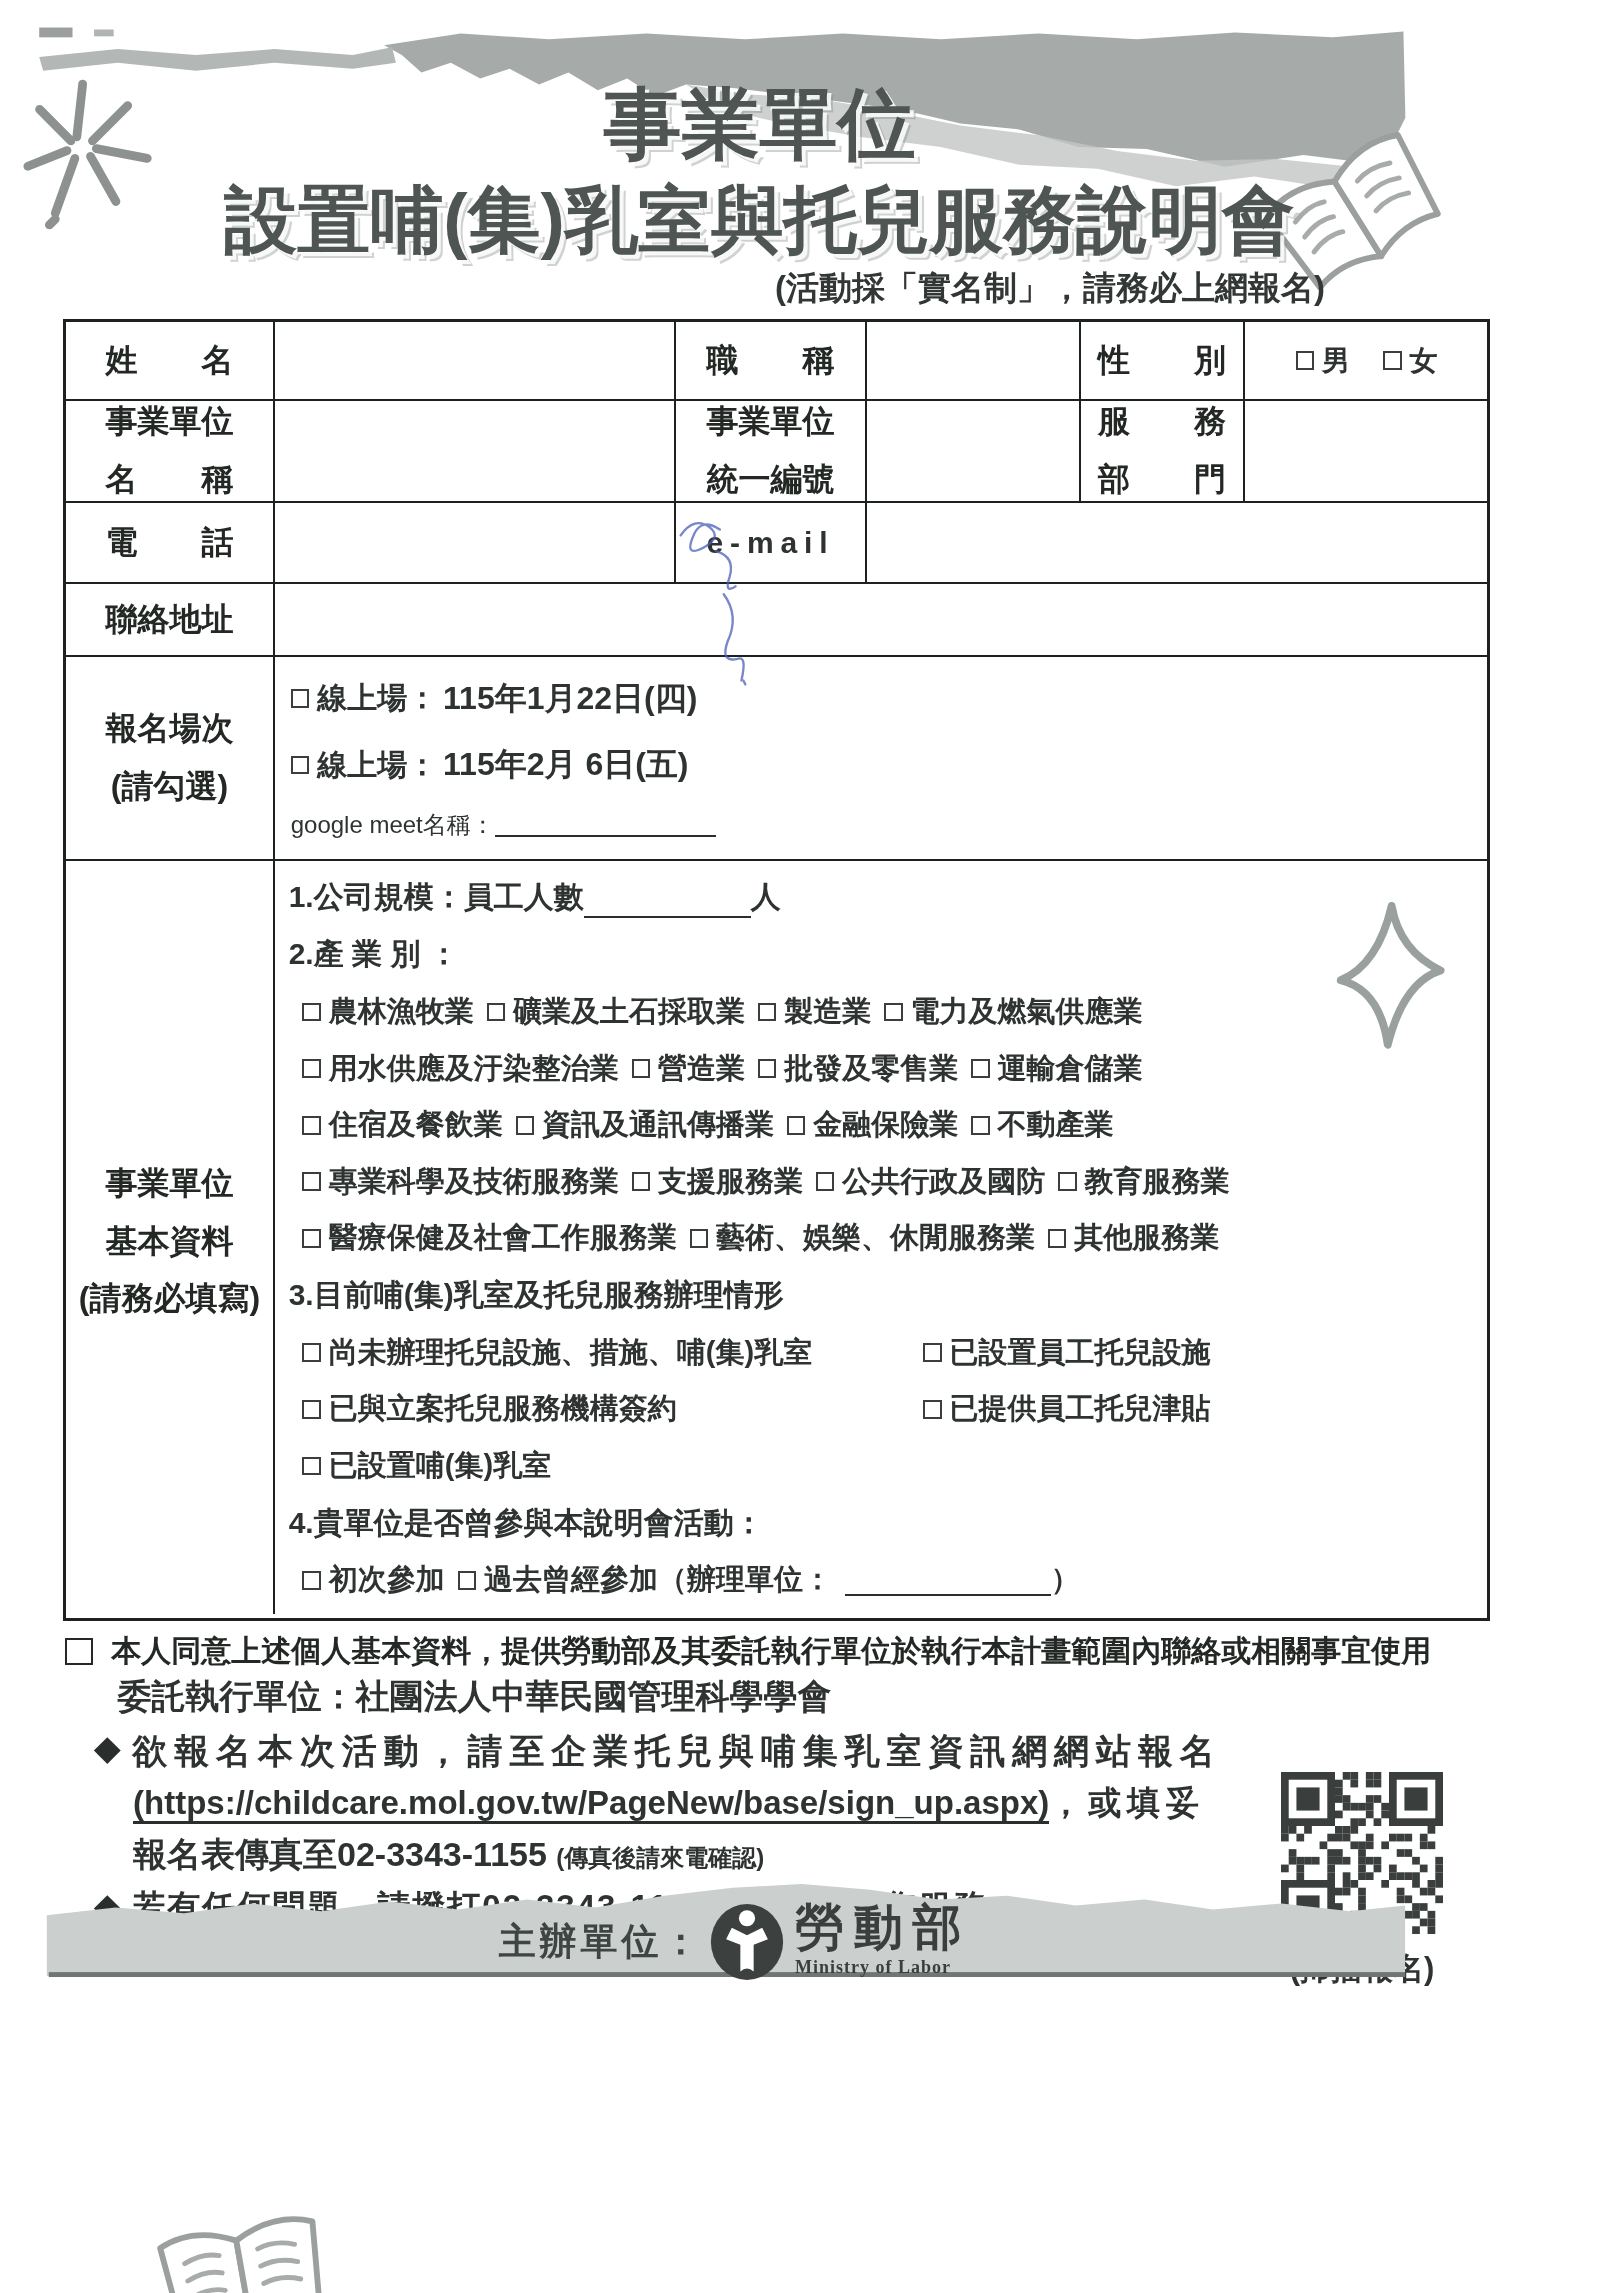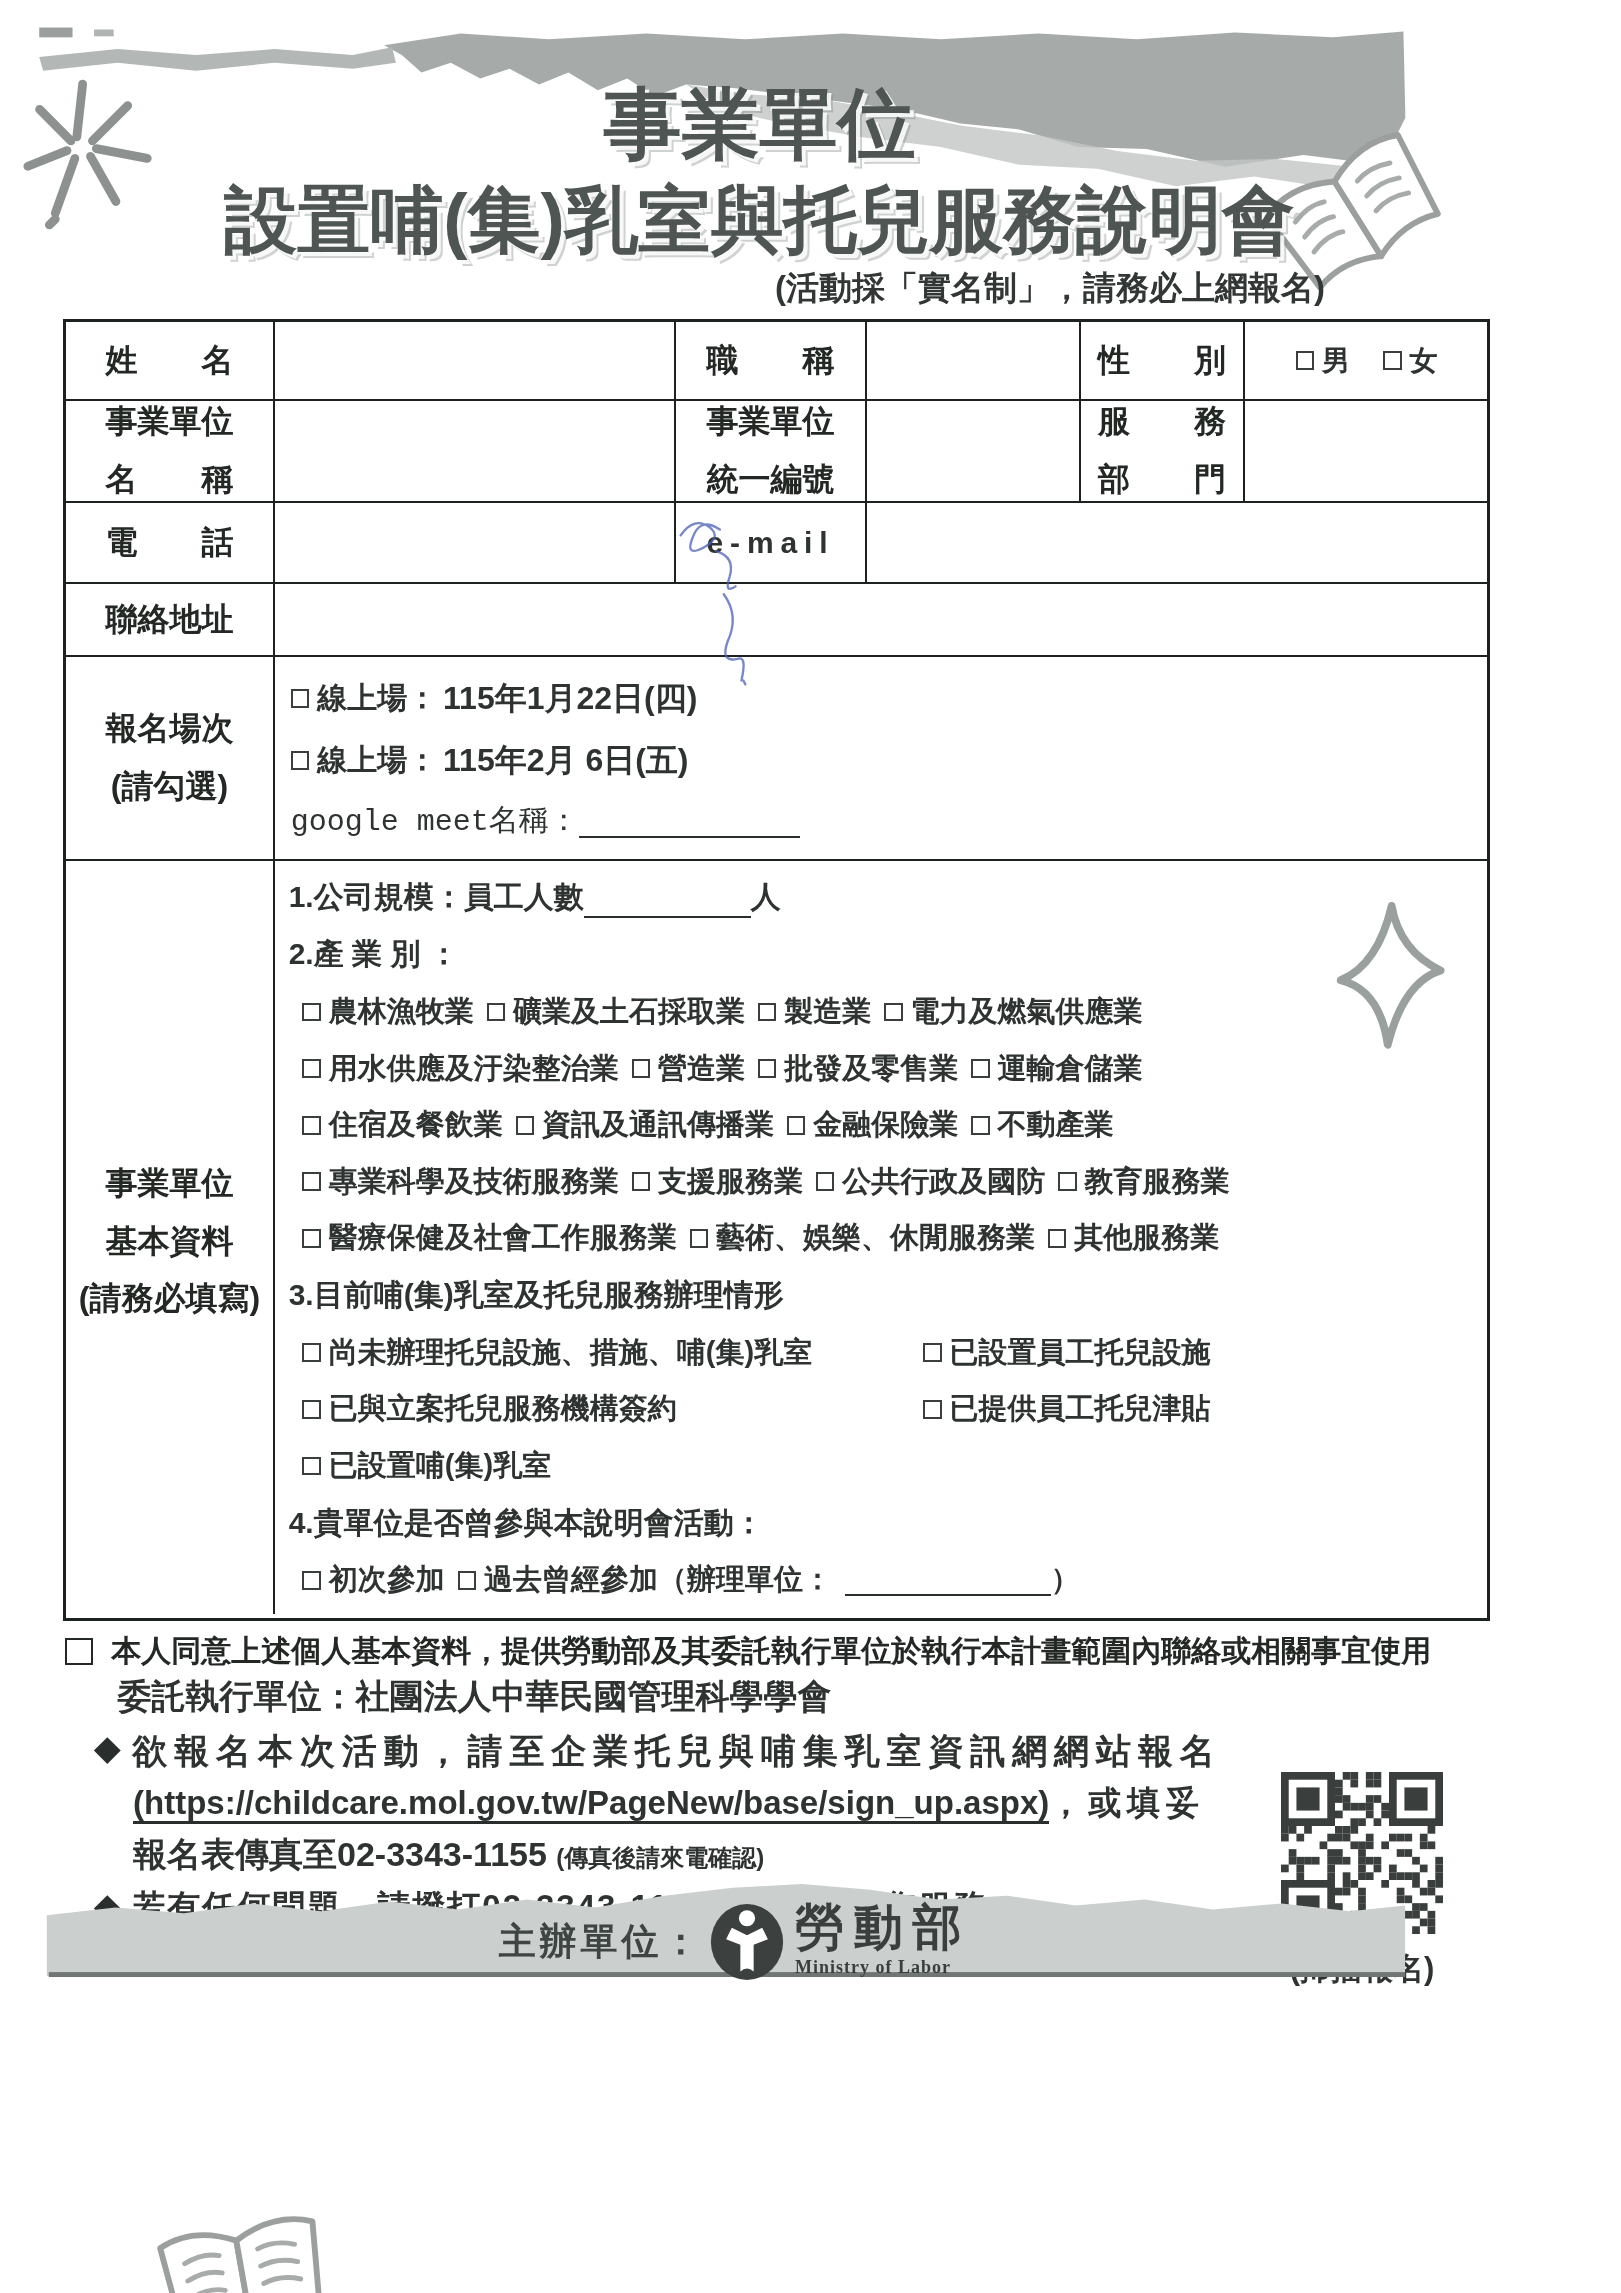--- a/index.html
+++ b/index.html
@@ -45,21 +45,21 @@
 
   .cb{display:inline-block;width:14.7px;height:14.7px;border:2px solid #3a3f3d;
       margin-right:7.8px;flex:none;background:#fff;}
   .cb-big{width:23.5px;height:23.5px;border:2.9px solid #24292 7;border-color:#242927;margin-right:11.8px;}
 
   
   .sessions{align-items:stretch;flex-direction:column;justify-content:space-between;
             padding:19.6px 9.8px 17.6px 15.7px;}
   .sess-line{display:flex;align-items:center;font-size:30px;font-weight:600;}
   .sess-date{font-weight:700;font-size:32px;margin-left:5.9px;}
-  .meet-line{display:flex;align-items:center;font-size:30px;font-weight:500;font-family:Liberation Mono, monospace;}
+  .meet-line{display:flex;align-items:flex-start;font-size:24px;font-weight:500;}
   .uline{display:inline-block;border-bottom:2.9px solid #2a2f2d;height:1.05em;}
 
   
   .basiccell{flex-direction:column;}
   .basiccell .lab{position:absolute;top:294px;left:0;width:100%;}
   .basic{align-items:stretch;flex-direction:column;justify-content:space-between;
          padding:15.7px 7.8px 13.7px 13.7px;font-size:29px;}
   .qtitle{font-weight:700;font-size:30px;}
   .optline{display:flex;align-items:center;margin-left:13.7px;flex-wrap:nowrap;}
   .opt{display:flex;align-items:center;margin-right:12.7px;font-weight:600;font-size:29px;white-space:nowrap;}

